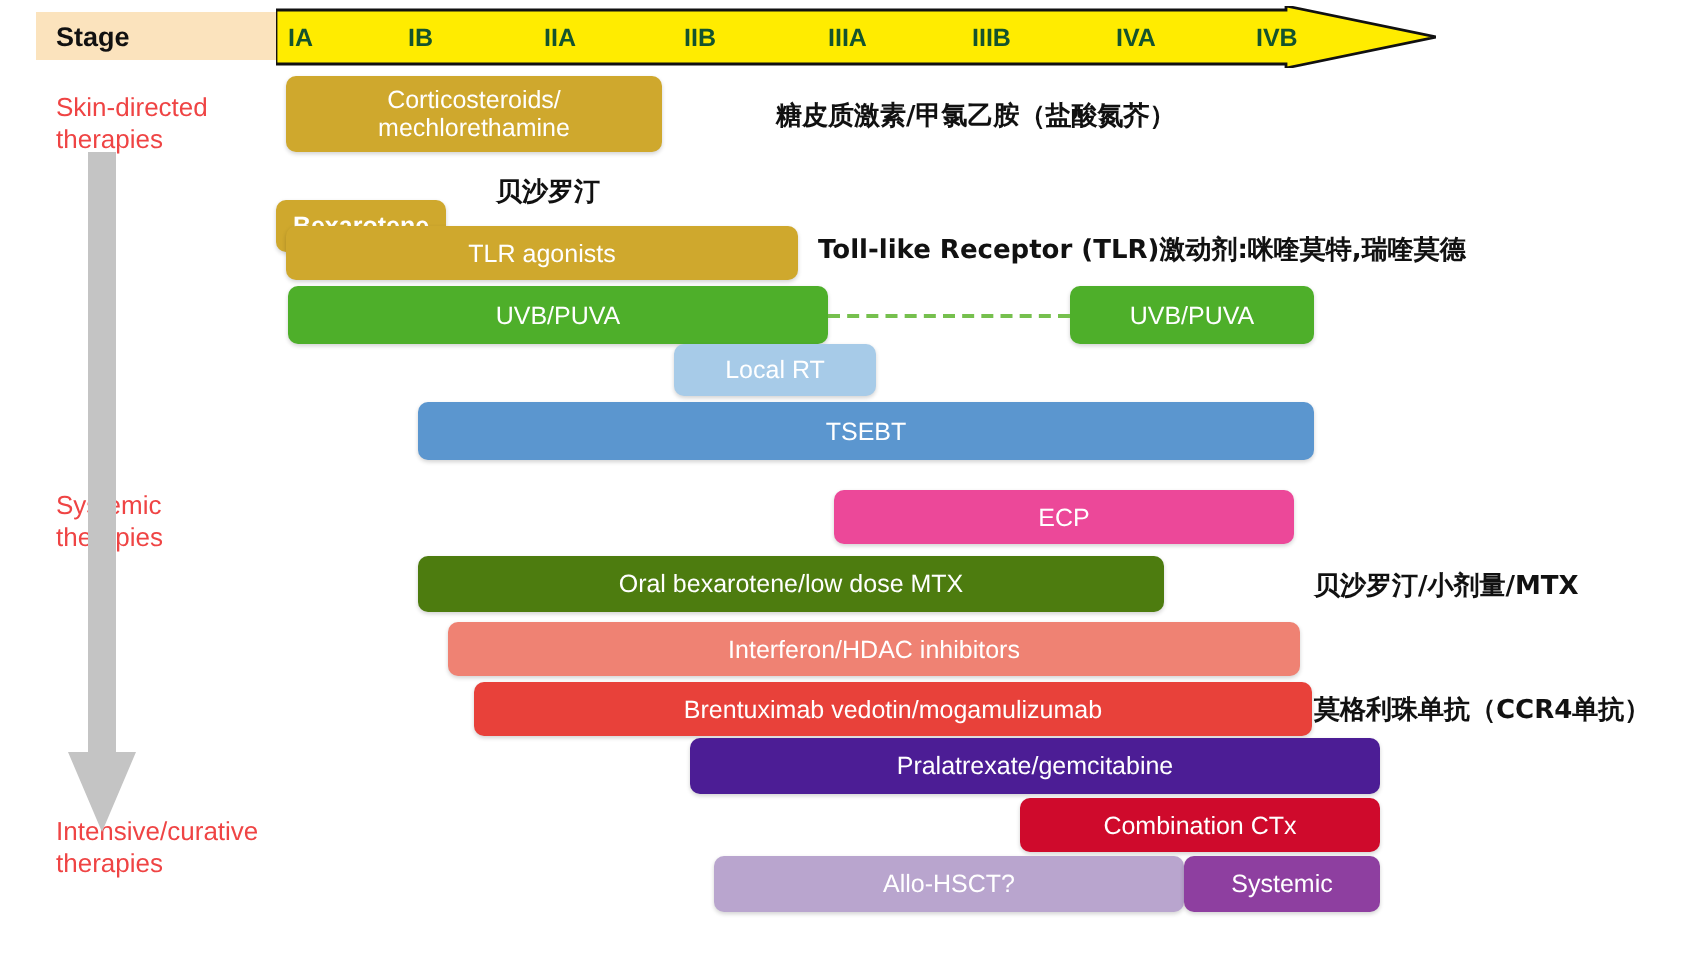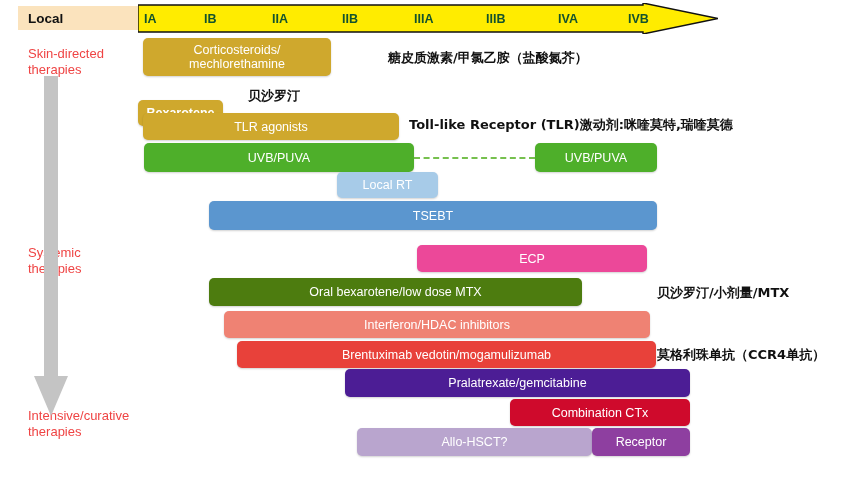--- a/index.html
+++ b/index.html
@@ -65,21 +65,21 @@
     white-space:nowrap;
     font-family:"DejaVu Sans","Liberation Sans",sans-serif;
   }
 </style>
 </head>
 <body>
 
 <div id="canvas">
 
   <div class="stage-label-cell">
-    <span>Local</span>
+    <span>Stage</span>
   </div>
 
   <svg class="stage-arrow" viewBox="0 0 580 31" preserveAspectRatio="none">
     <polygon points="0,2 505,2 505,0 580,15.5 505,31 505,29 0,29" fill="#ffec00" stroke="#111111" stroke-width="1.4"></polygon>
   </svg>
   <div class="stage-ticks">
       <div class="stage-tick" style="left: 6px;">IA</div>
       <div class="stage-tick" style="left: 66px;">IB</div>
       <div class="stage-tick" style="left: 134px;">IIA</div>
       <div class="stage-tick" style="left: 204px;">IIB</div>
@@ -109,21 +109,21 @@
       <div class="bar" style="left: 535px; top: 143px; width: 122px; height: 29px; background: rgb(78, 175, 42);">UVB/PUVA</div>
       <div class="bar" style="left: 337px; top: 172px; width: 101px; height: 26px; background: rgb(167, 203, 232);">Local RT</div>
       <div class="bar" style="left: 209px; top: 201px; width: 448px; height: 29px; background: rgb(91, 150, 207);">TSEBT</div>
       <div class="bar" style="left: 417px; top: 245px; width: 230px; height: 27px; background: #ec4899;">ECP</div>
       <div class="bar" style="left: 209px; top: 278px; width: 373px; height: 28px; background: #4d7c0f;">Oral bexarotene/low dose MTX</div>
       <div class="bar" style="left: 224px; top: 311px; width: 426px; height: 27px; background: rgb(239, 130, 115);">Interferon/HDAC inhibitors</div>
       <div class="bar" style="left: 237px; top: 341px; width: 419px; height: 27px; background: rgb(232, 65, 58);">Brentuximab vedotin/mogamulizumab</div>
       <div class="bar" style="left: 345px; top: 369px; width: 345px; height: 28px; background: #4c1d95;">Pralatrexate/gemcitabine</div>
       <div class="bar" style="left: 510px; top: 399px; width: 180px; height: 27px; background: rgb(207, 10, 44);">Combination CTx</div>
       <div class="bar" style="left: 357px; top: 428px; width: 235px; height: 28px; background: rgb(185, 165, 206);">Allo-HSCT?</div>
-      <div class="bar" style="left: 592px; top: 428px; width: 98px; height: 28px; background: rgb(142, 63, 160);">Receptor</div>
+      <div class="bar" style="left: 592px; top: 428px; width: 98px; height: 28px; background: rgb(142, 63, 160);">Systemic</div>
       <div class="dash-connector" style="left: 414px; top: 157px; width: 121px; border-top-color: rgb(118, 192, 78);"></div>
     </div>
   <div id="anno-layer">
       <div class="anno" style="left: 352px; top: 49px; padding-left: 36px;">糖皮质激素/甲氯乙胺（盐酸氮芥）</div>
       <div class="anno" style="left: 248px; top: 87px;">贝沙罗汀</div>
       <div class="anno" style="left: 409px; top: 116px;">Toll-like Receptor (TLR)激动剂:咪喹莫特,瑞喹莫德</div>
       <div class="anno" style="left: 657px; top: 284px;">贝沙罗汀/小剂量/MTX</div>
       <div class="anno" style="left: 657px; top: 346px;">莫格利珠单抗（CCR4单抗）</div>
     </div>
 

